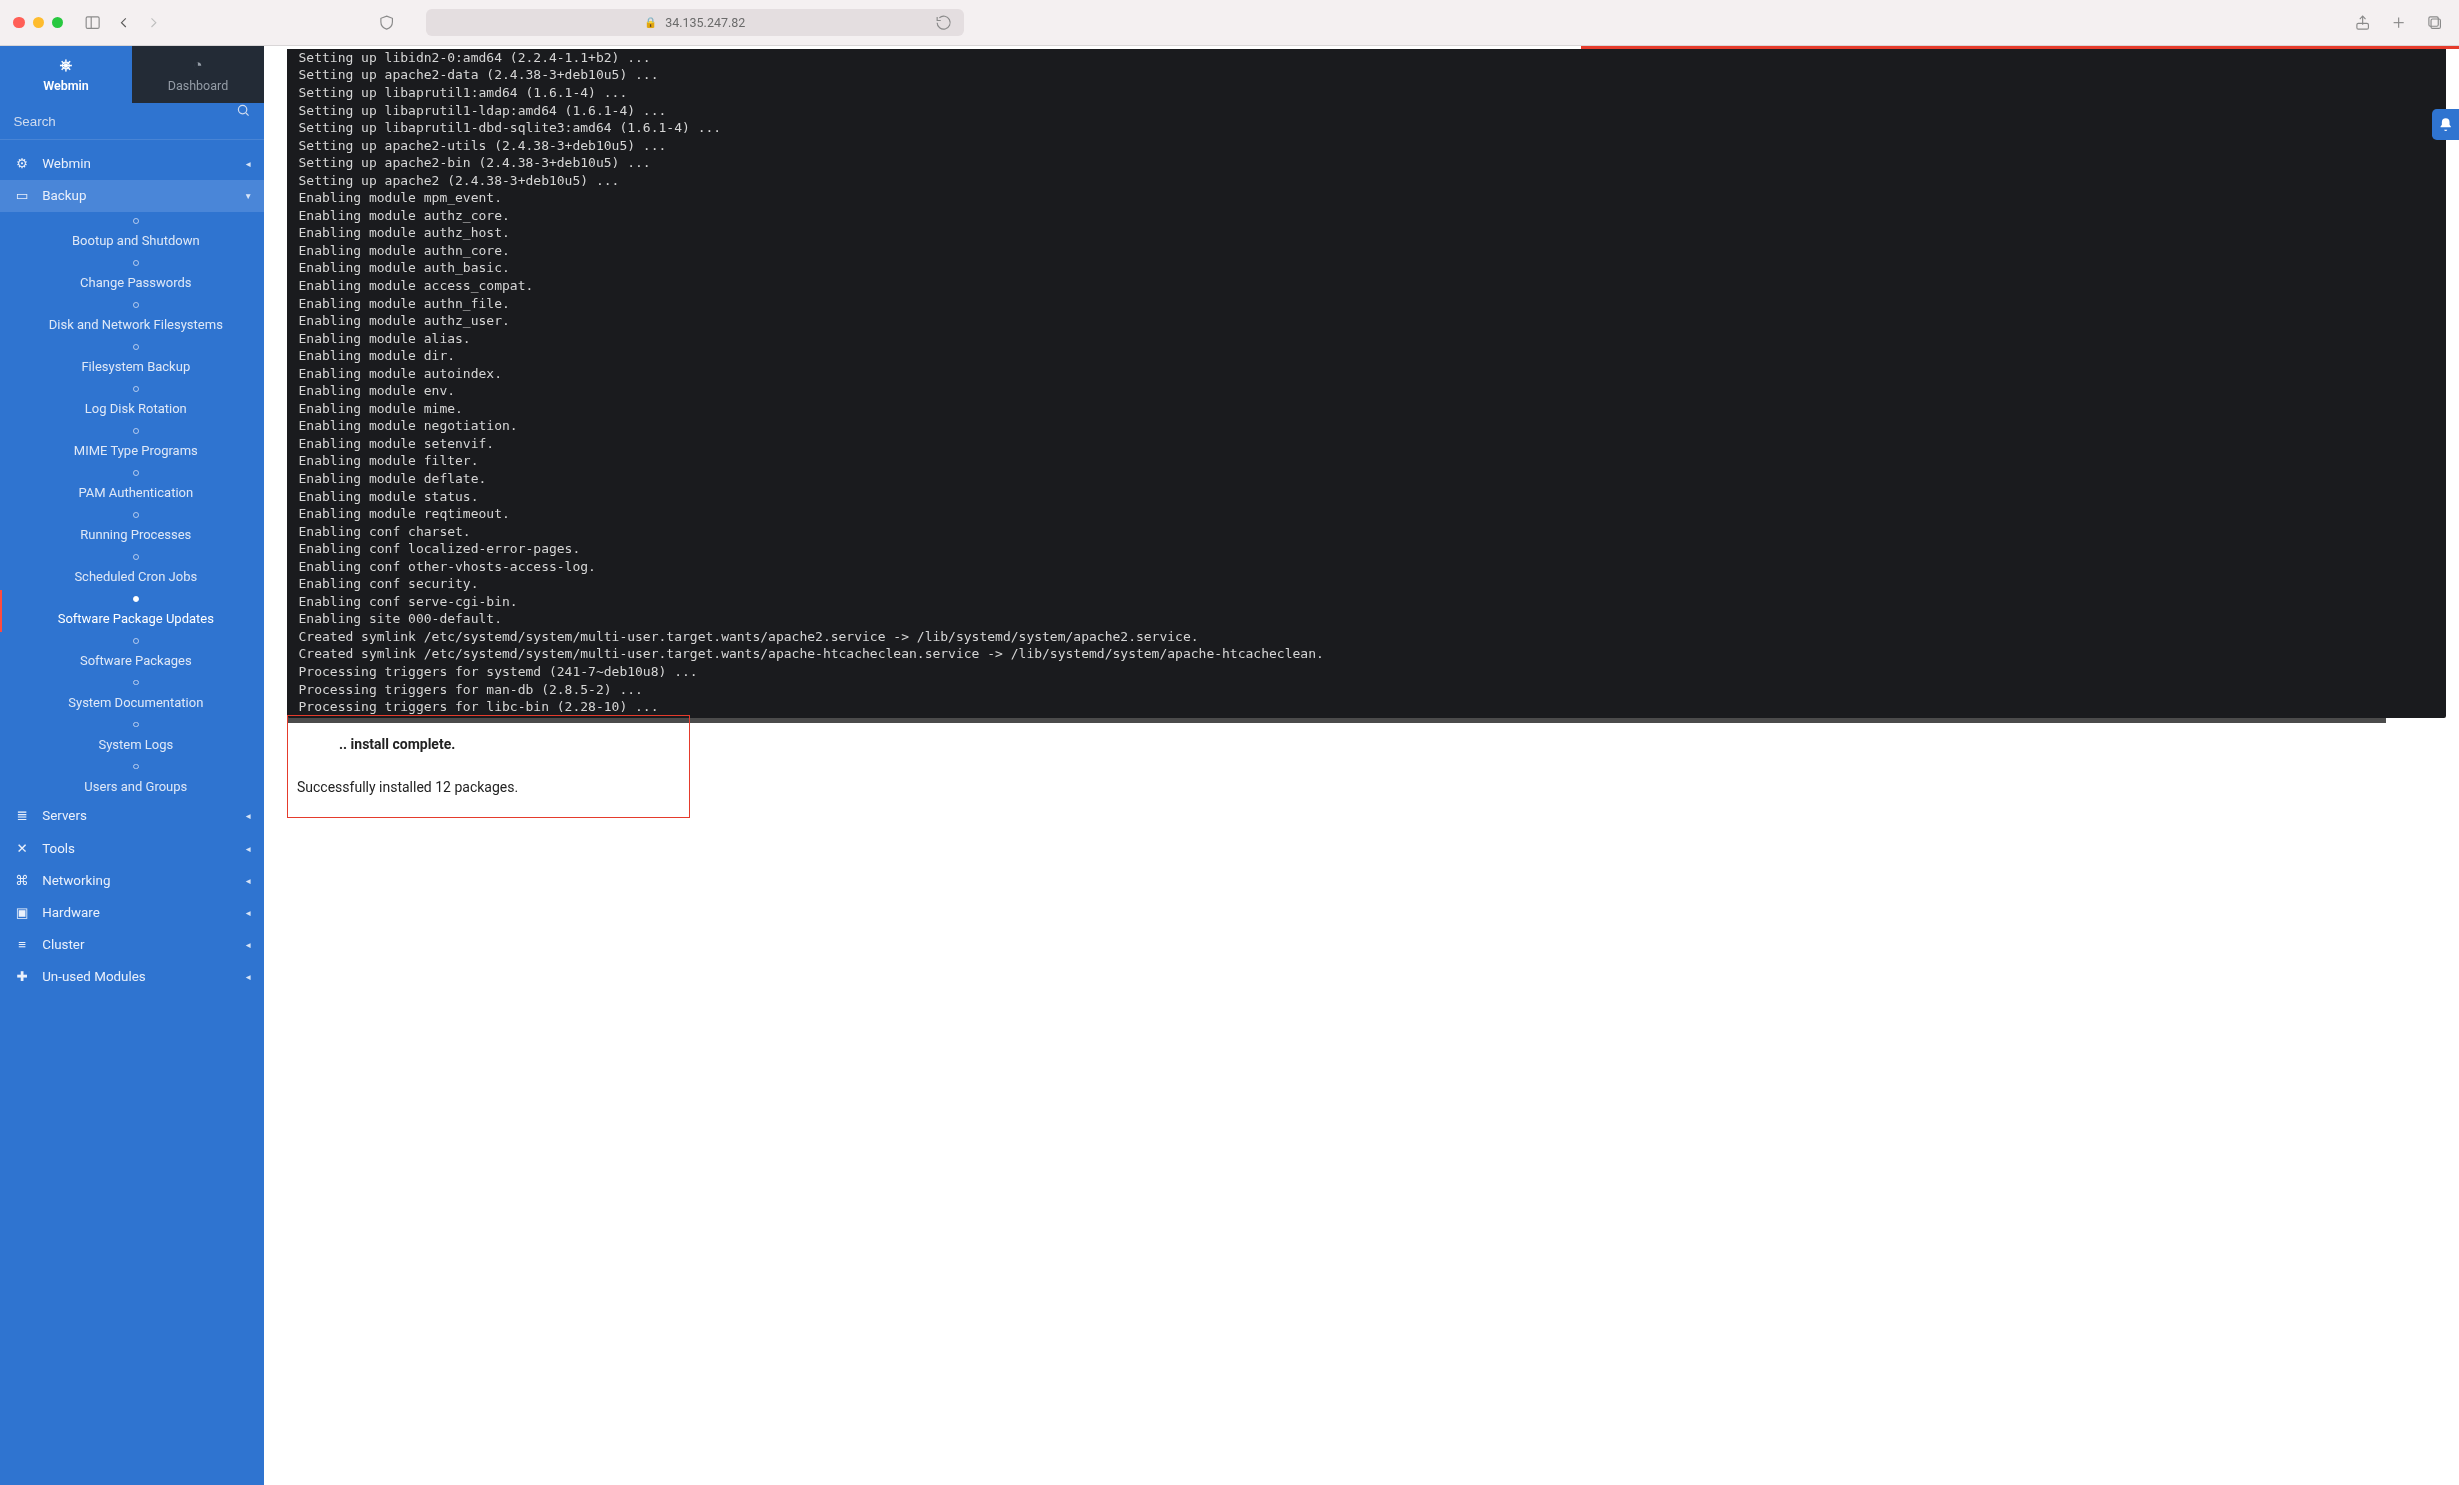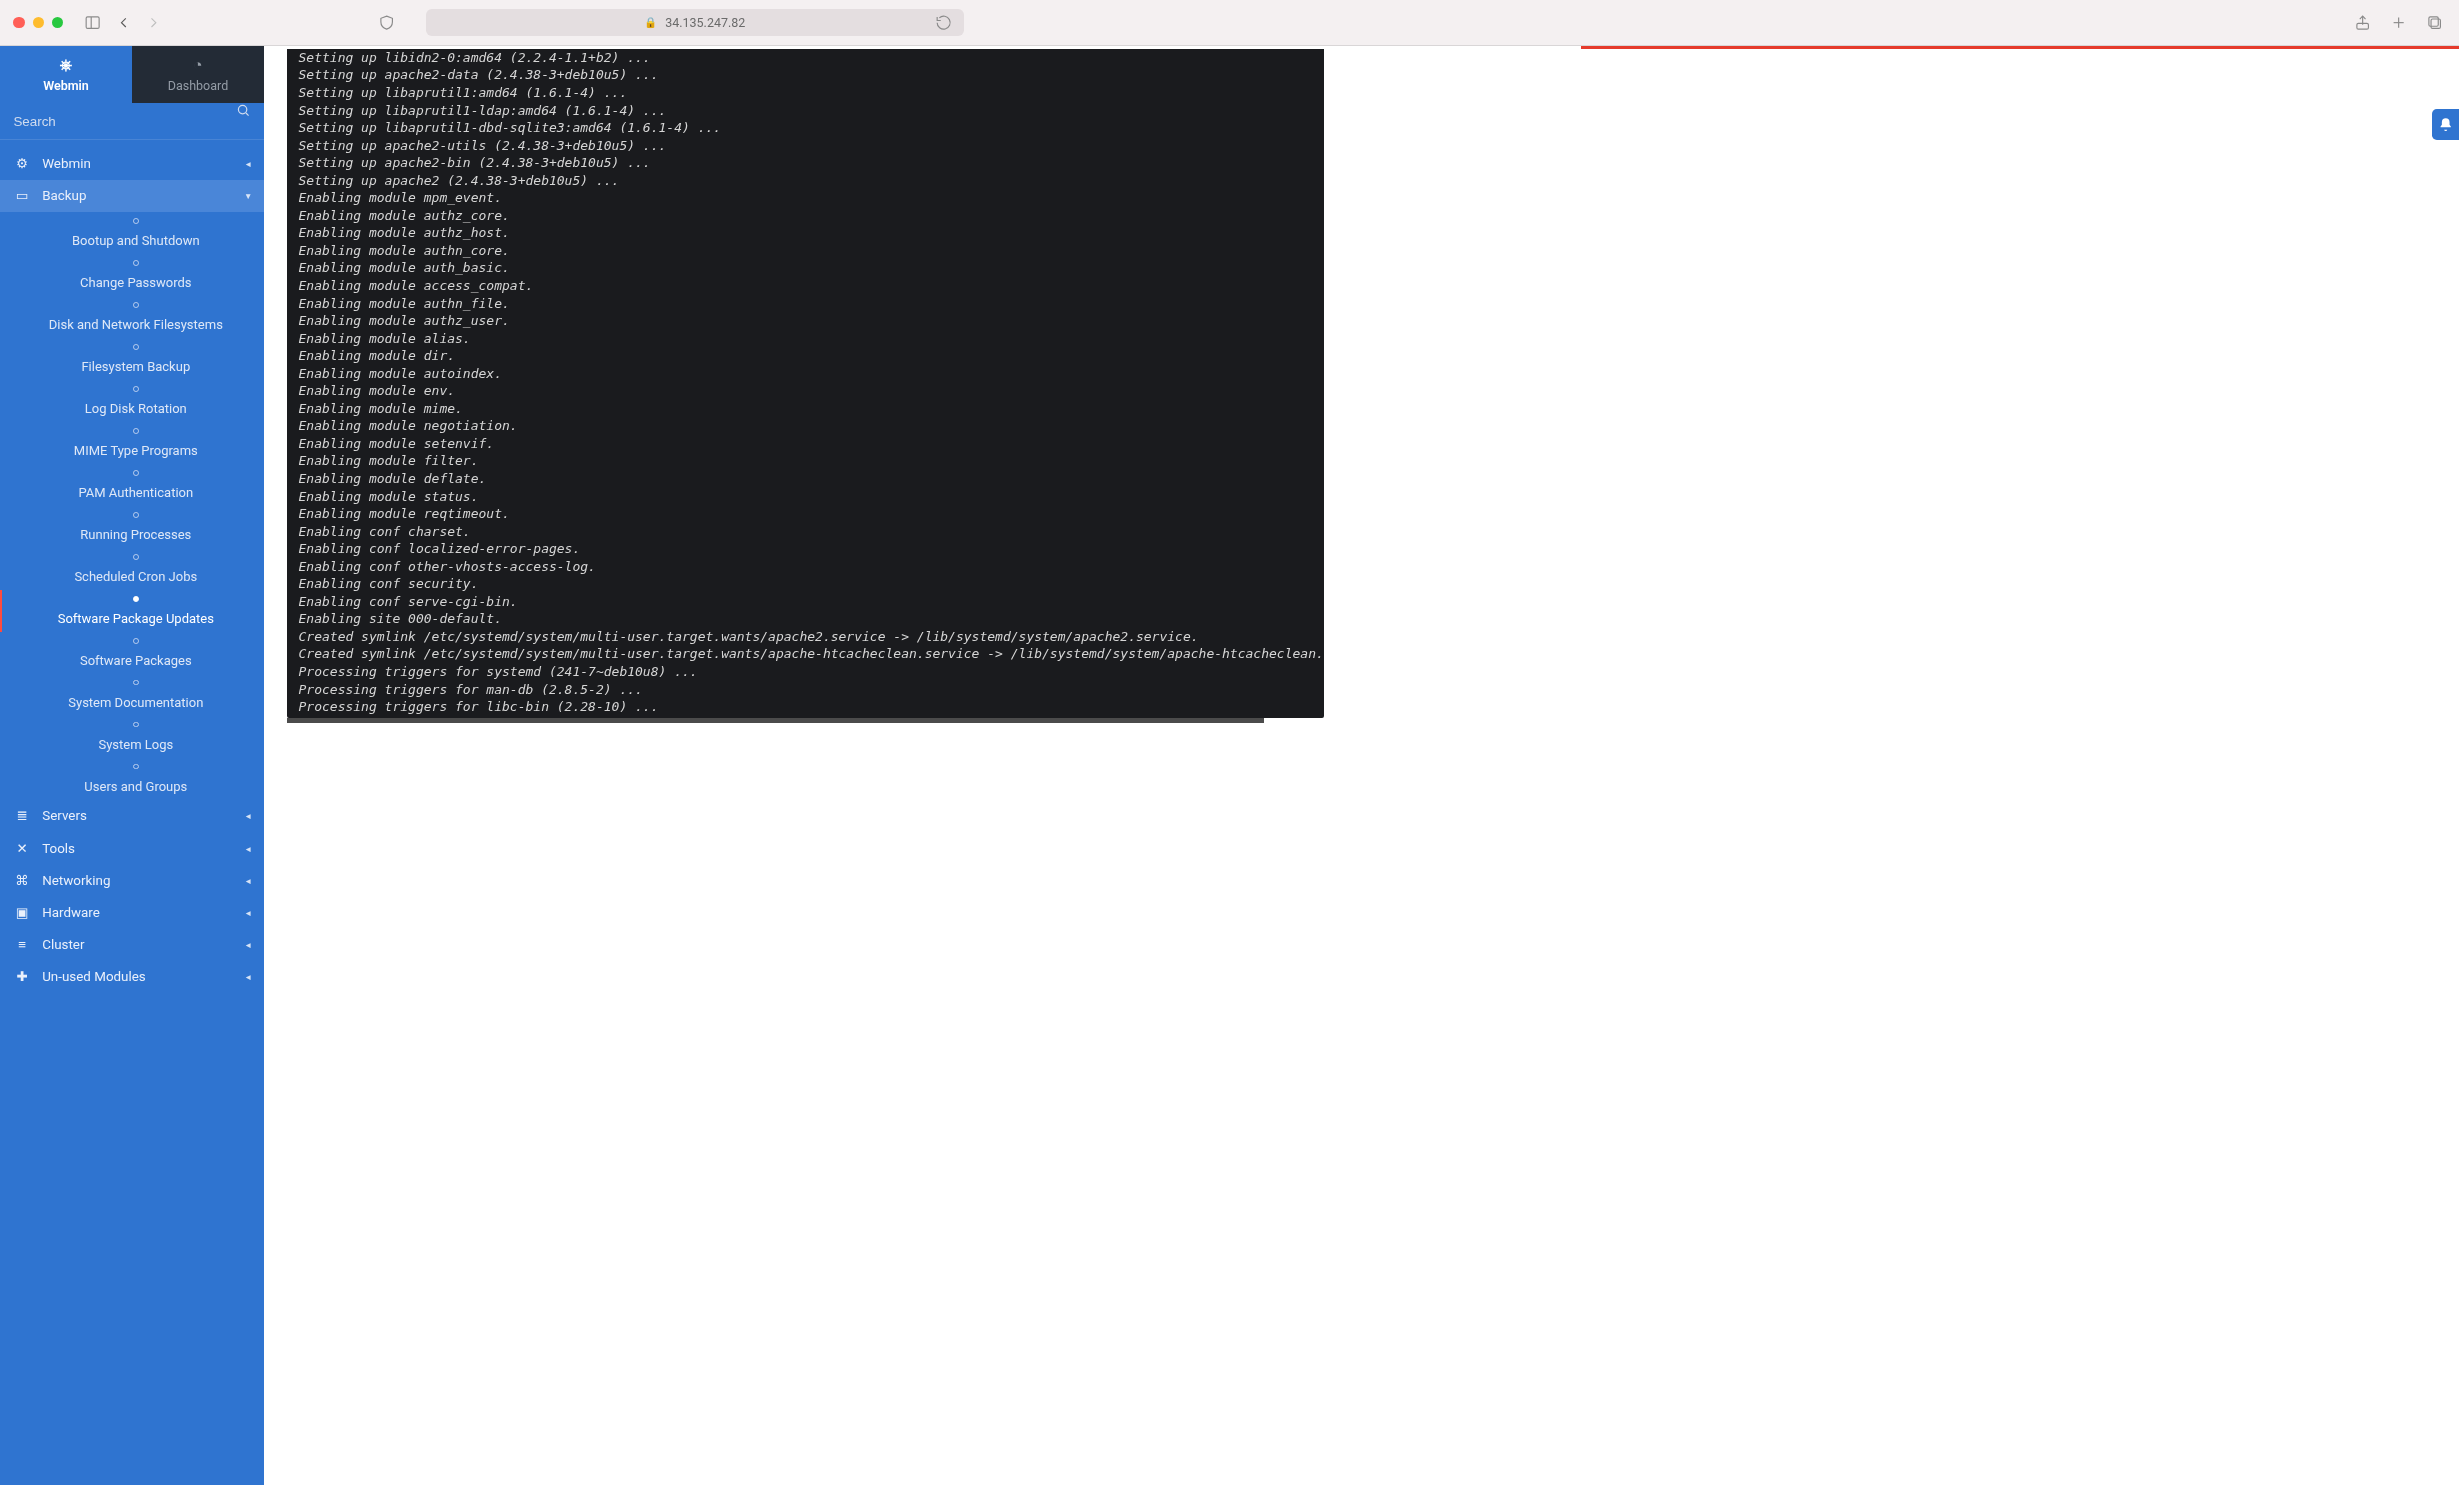--- a/index.html
+++ b/index.html
@@ -64,21 +64,21 @@
 
   .submenu { display:none; flex-direction:column; }
   .submenu.expanded { display:flex; background:#2f74d0; }
   .sub-item { display:flex; align-items:center; gap:9.6px; padding:5.8px 13.4px 5.8px 21px; cursor:pointer; font-size:13px; color:#dfe8f7; position:relative;flex-direction:column; }
   .sub-item .bullet { width:5.8px; height:5.8px; border:1.3px solid #b8cdef; border-radius:50%; flex-shrink:0; }
   .sub-item.active { font-weight:400; color:#ffffff; }
   .sub-item.active::before { content:""; position:absolute; left:-1px; top:0; bottom:0; width:2.9px; background:#ff4b3e; }
   .sub-item.active .bullet { background:#ffffff; border-color:#ffffff; }
 
   
-  .main { flex:1; background:#ffffff; position:relative; display:flex; flex-direction:row; overflow:hidden;font-style:italic; }
+  .main { flex:1; background:#ffffff; position:relative; display:flex; flex-direction:column; overflow:hidden; }
   .red-line { position:absolute; top:0; right:0; width:40%; height:2.9px; background:#e53b2c; }
 
   .terminal-wrap { flex:0 0 auto; margin: 2.9px 13.4px 0 23px; }
   .terminal {
     background:#1a1b1e; color:#d6d6d6;
     font-family: ui-monospace, SFMono-Regular, Menlo, Consolas, monospace;
     font-size:13px; line-height:1.35;
     white-space:pre; padding:0 0 9.6px 11.5px; height:669px; overflow:hidden;
     border-radius:0 0 1.9px 1.9px;
   }
@@ -328,20 +328,25 @@
 Enabling conf serve-cgi-bin.
 Enabling site 000-default.
 Created symlink /etc/systemd/system/multi-user.target.wants/apache2.service -&gt; /lib/systemd/system/apache2.service.
 Created symlink /etc/systemd/system/multi-user.target.wants/apache-htcacheclean.service -&gt; /lib/systemd/system/apache-htcacheclean.
 Processing triggers for systemd (241-7~deb10u8) ...
 Processing triggers for man-db (2.8.5-2) ...
 Processing triggers for libc-bin (2.28-10) ...</pre>
       <div class="term-scroll"></div>
     </div>
 
+    <div class="status-block">
+      <div class="status-border"></div>
+      <strong>.. install complete.</strong>
+      <div class="line2">Successfully installed 12 packages.</div>
+    </div>
 
     <div class="notif-tab">
       <svg width="15.4" height="15.4" viewBox="0 0 24 24" fill="currentColor">
           <path d="M12 2a6 6 0 0 0-6 6v4l-2 3v1h16v-1l-2-3V8a6 6 0 0 0-6-6zm0 20a2.5 2.5 0 0 0 2.45-2h-4.9A2.5 2.5 0 0 0 12 22z"></path>
         </svg>
     </div>
   </main>
 </div>
 
 

